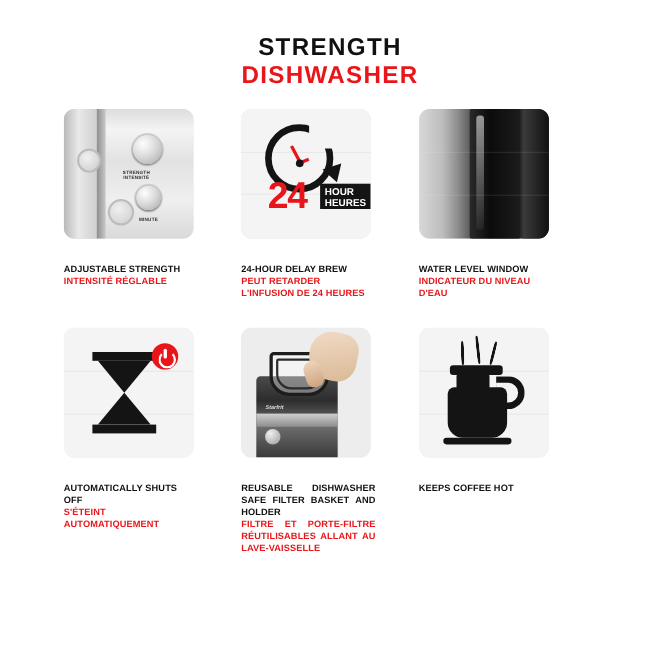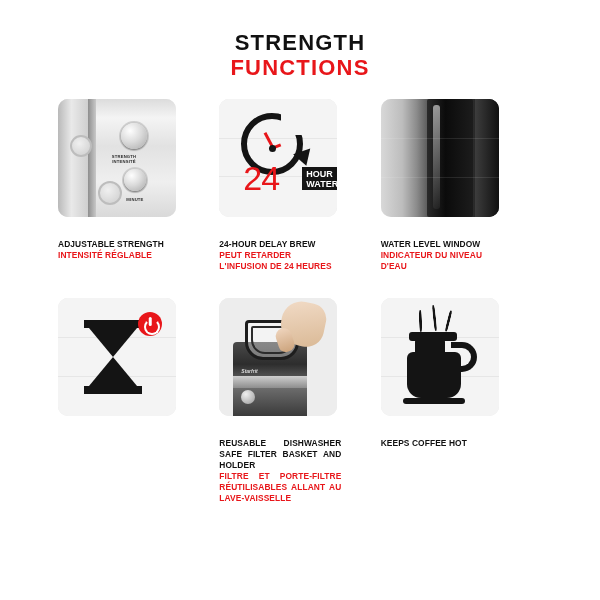--- a/index.html
+++ b/index.html
@@ -146,25 +146,25 @@
   .arrow-head {
     position: absolute; left: 76px; top: 52px;
     width: 0; height: 0;
     border-left: 9px solid transparent;
     border-right: 9px solid transparent;
     border-top: 15px solid #141414;
     transform: rotate(-18deg);
   }
   .big24 {
     position: absolute; left: 24px; top: 62px;
-    font-size: 34px; font-weight: normal; color: #e8161a;
+    font-size: 34px; font-weight: bold; color: #e8161a;
     letter-spacing: -1px; line-height: 1;
   }
   .hourlbl {
-    position: absolute; left: 83px; top: 68px;
+    position: absolute; left: 72px; top: 68px;
     font-size: 9px; font-weight: bold; color: #ffffff;
     background: #141414; padding: 2px 4px 1px 4px; line-height: 1.15;
     text-align: left;
   }
   .hourlbl span { display: block; }
 
   
   .wlw {
     position: absolute; inset: 0;
     background: linear-gradient(90deg,#d8d8d8 0%, #bdbdbd 18%, #8c8c8c 30%, #3a3a3a 46%, #151515 62%, #2b2b2b 78%, #0d0d0d 100%);
@@ -301,21 +301,21 @@
   .s2 { left: 52px; top: 7px; height: 26px; transform: rotate(0deg) skewX(6deg); }
   .s3 { left: 66px; top: 12px; transform: rotate(8deg) skewX(-6deg); }
 </style>
 </head>
 <body>
 
 <div class="page">
 
   <div class="title-block">
     <div class="title-en">STRENGTH</div>
-    <div class="title-fr">FUNCTIONS</div>
+    <div class="title-fr">DISHWASHER</div>
   </div>
 
   <div class="grid">
 
     <div class="cell">
       <div class="thumb">
         <div class="panel-bg"></div>
         <div class="panel-strip"></div>
         <div class="panel-strip2"></div>
         <div class="knob-circle kc1"></div>
@@ -337,21 +337,21 @@
         <div class="tile-white tile-lines"></div>
         <div class="clock-ring"></div>
         <div class="clock-gap"></div>
         <div class="hand-h"></div>
         <div class="hand-m"></div>
         <div class="clock-center"></div>
         <div class="arrow-head"></div>
         <div class="big24">24</div>
         <div class="hourlbl">
           <span>HOUR</span>
-          <span>WATER</span>
+          <span>HEURES</span>
         </div>
       </div>
       <div class="caption">
         <div class="cap-en">24-HOUR DELAY BREW</div>
         <div class="cap-fr">PEUT RETARDER L'INFUSION DE 24 HEURES</div>
       </div>
     </div>
 
     <div class="cell">
       <div class="thumb">
@@ -371,20 +371,24 @@
     <div class="cell row2">
       <div class="thumb">
         <div class="tile-white tile-lines"></div>
         <div class="hg">
           <div class="hg-bar hg-top"></div>
           <div class="hg-tri-up"></div>
           <div class="hg-tri-dn"></div>
           <div class="hg-bar hg-bot"></div>
         </div>
         <div class="power"></div>
+      </div>
+      <div class="caption">
+        <div class="cap-en">AUTOMATICALLY SHUTS OFF</div>
+        <div class="cap-fr">S'ÉTEINT AUTOMATIQUEMENT</div>
       </div>
     </div>
 
     <div class="cell row2">
       <div class="thumb">
         <div class="mach-bg"></div>
         <div class="mach-body"></div>
         <div class="mach-band"></div>
         <div class="mach-brand">Starfrit</div>
         <div class="mach-knob"></div>

